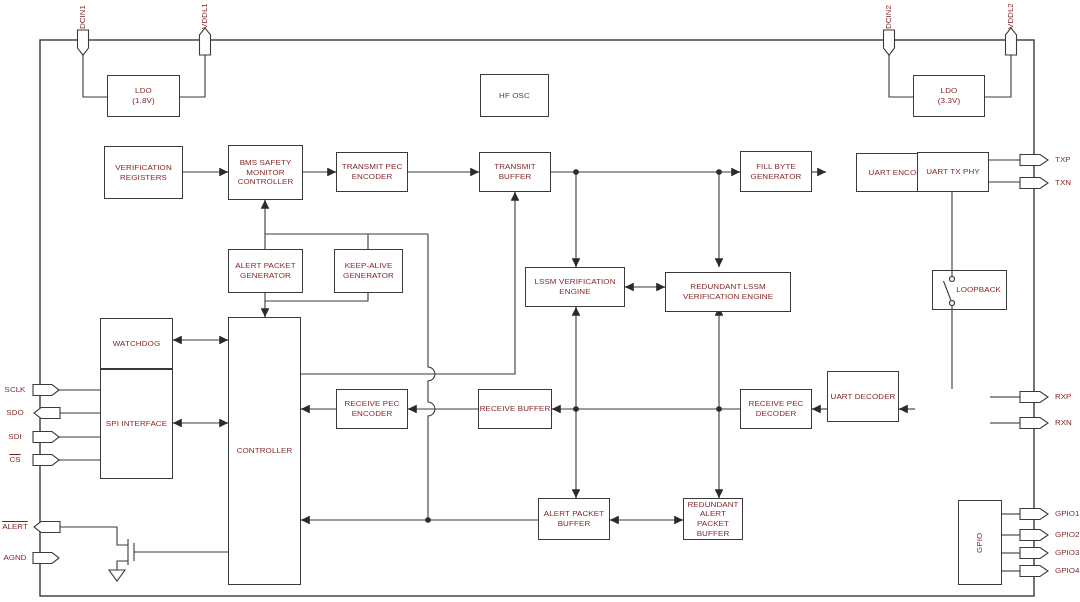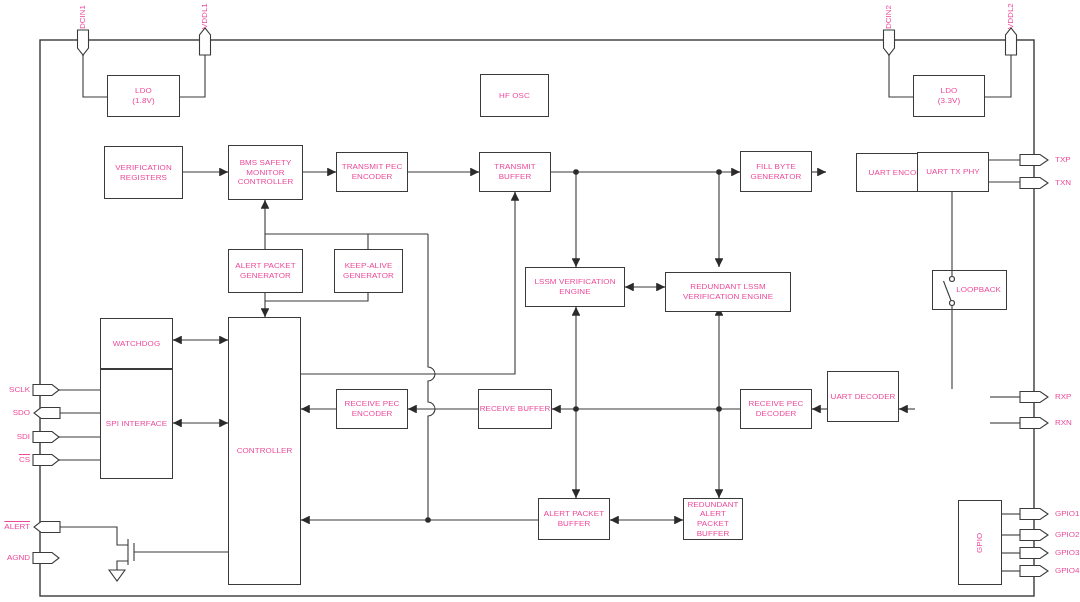--- a/index.html
+++ b/index.html
@@ -1,31 +1,31 @@
 <!DOCTYPE html>
 <html><head>
 <meta charset="utf-8">
 <style>
   html,body{margin:0;padding:0;background:#fff;}
   .stage{
     position:relative;width:1080px;height:602px;background:#fff;overflow:hidden;
-    font-family:"Liberation Sans", sans-serif;color:#ec4899;
+    font-family:"Liberation Sans", sans-serif;color:#7f1d1d;
   }
   .stage svg{position:absolute;left:0;top:0;}
   .block{
     position:absolute;border:1.2px solid #3a3a3a;background:#fff;
     display:flex;align-items:center;justify-content:center;
     font-size:8px;line-height:1.2;text-align:center;white-space:pre-line;
     letter-spacing:.1px;box-sizing:border-box;
   }
   .block.transparent{background:transparent;}
   .block.loopback{justify-content:flex-end;padding-right:5px;}
   .block.gpio span{transform:rotate(-90deg);display:block;}
   .pinlabel{position:absolute;font-size:8px;line-height:10px;height:10px;}
-  .pinlabel.left{left:0;width:30px;text-align:right;}
+  .pinlabel.left{left:0;width:30px;text-align:center;}
   .pinlabel.right{left:1055px;width:40px;text-align:left;}
   .overline{text-decoration:overline;}
   .vlabel{
     position:absolute;width:56px;height:12px;font-size:8px;line-height:12px;
     transform:rotate(-90deg);text-align:left;
   }
 </style>
 </head>
 <body>
 

